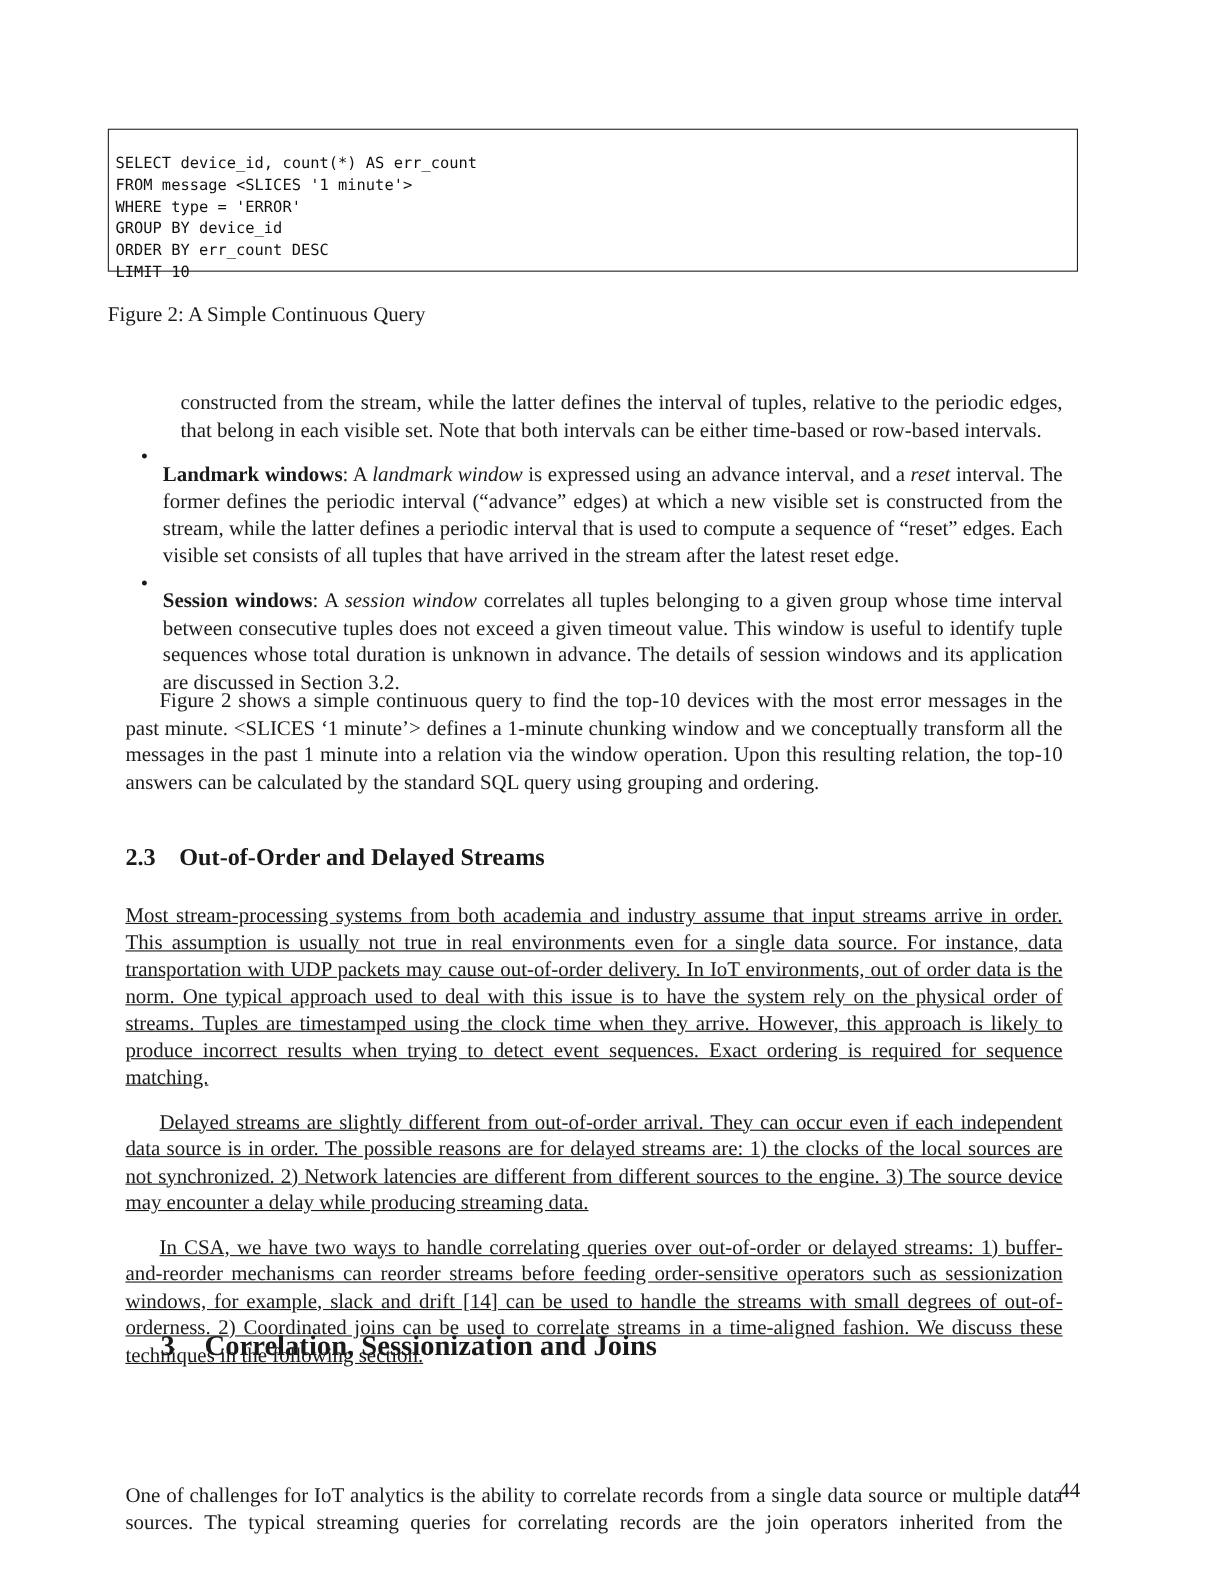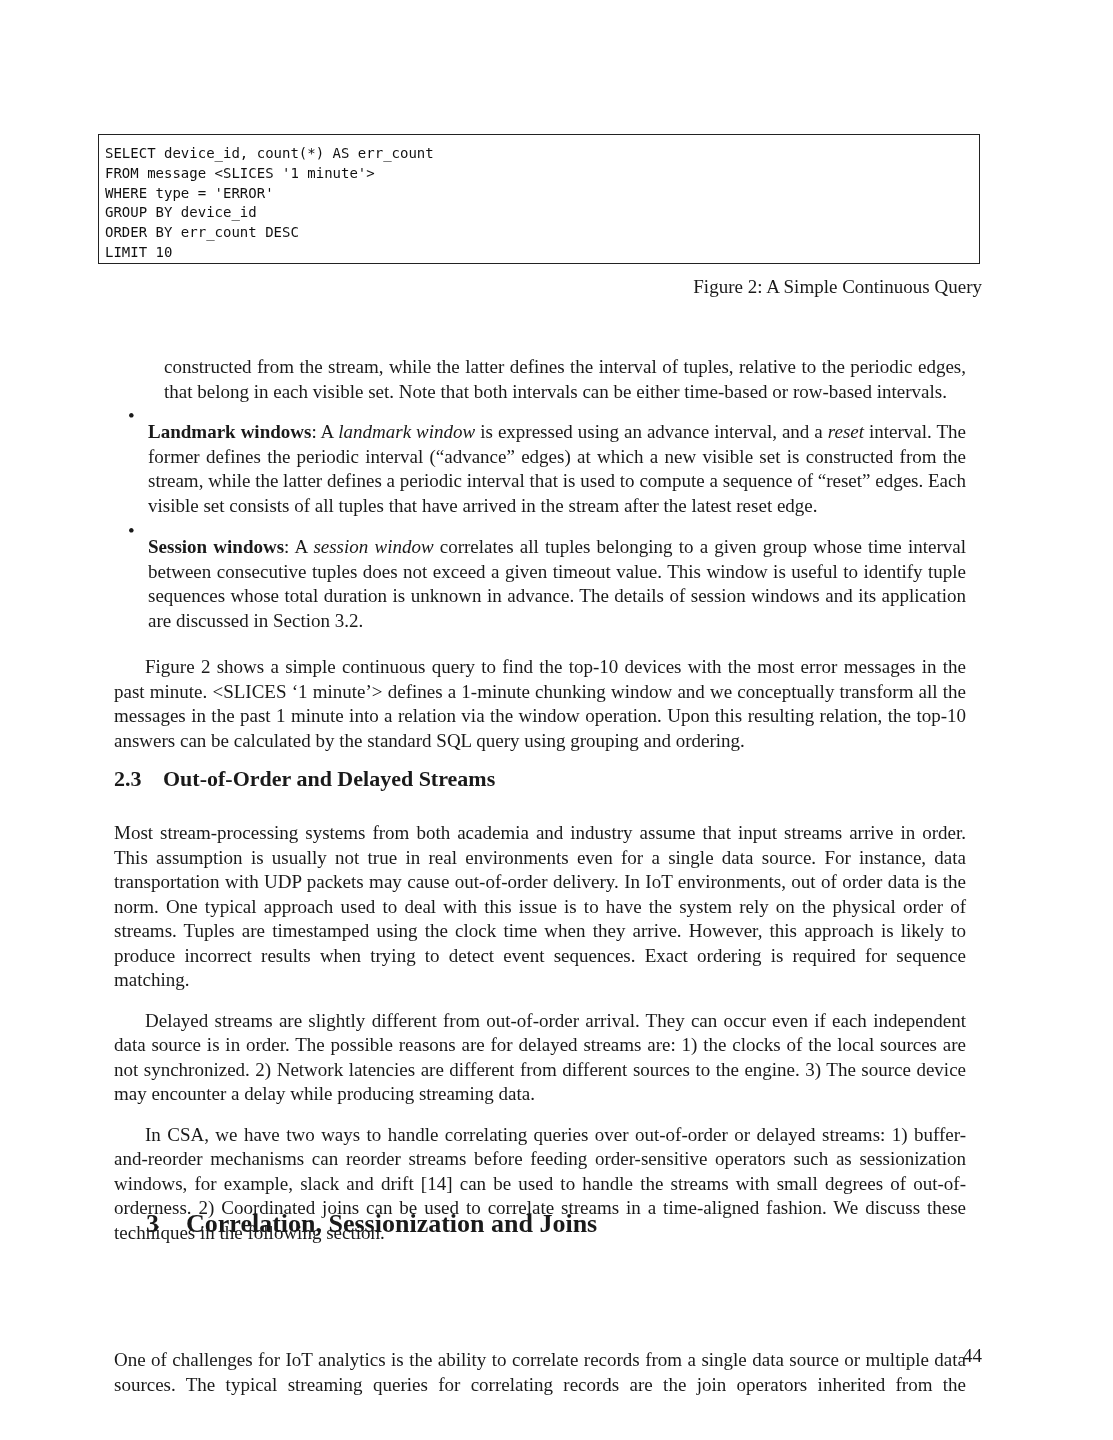--- a/index.html
+++ b/index.html
@@ -1,23 +1,23 @@
 <!DOCTYPE html>
 <html><head>
 <meta charset="utf-8">
 <style>
   html, body { margin: 0; padding: 0; background: #ffffff; }
   body { width: 1113px; height: 1440px; position: relative; overflow: hidden;
          font-family: "Liberation Serif", "DejaVu Serif", serif; color: #1a1a1a; }
   .page { position: absolute; left: 98px; top: 0; width: 884px; }
-  .codebox { position: absolute; left: 0; top: 134px; width: 882px; height: 130px;
-             border: 1px solid #222; box-sizing: border-box; padding: 9px 6px; }
+  .codebox { position: absolute; left: 0; top: 117px; width: 882px; height: 130px;
+             border: 1px solid #222; box-sizing: border-box; padding: 22px 6px; }
   .codebox pre { margin: 0; font-family: "DejaVu Sans Mono", "Liberation Mono", monospace;
                  font-size: 14px; line-height: 19.8px; color: #111; }
-  .caption { position: absolute; top: 276px; left: 0; width: 884px; text-align: right;
+  .caption { position: absolute; top: 276px; left: 0; width: 884px; text-align: left;
              font-size: 19px; }
   .p { font-size: 19px; line-height: 24.5px; text-align: justify; margin: 16px; }
   .block { position: absolute; left: 0; width: 884px; }
   .indent-block { position: absolute; left: 50px; width: 834px; }
   .bullet { position: absolute; left: 30px; width: 854px; }
   .bullet .dot { position: absolute; left: 0; top: 0; font-size: 19px; line-height: 24.5px; }
   .bullet .txt { margin-left: 20px; }
   .ti { text-indent: 31px; }
   .h2 { position: absolute; left: 16px; font-weight: bold; font-size: 22px; }
   .h2 .num { display: inline-block; width: 49px; }
@@ -49,29 +49,29 @@
   <div class="bullet" style="top:404px;">
     <span class="dot">•</span>
     <p class="p txt"><b>Landmark windows</b><span>: A </span><i>landmark window</i><span> is expressed using an advance interval, and a </span><i>reset</i><span> interval. The former defines the periodic interval (“advance” edges) at which a new visible set is constructed from the stream, while the latter defines a periodic interval that is used to compute a sequence of “reset” edges. Each visible set consists of all tuples that have arrived in the stream after the latest reset edge.</span></p>
   </div>
 
   <div class="bullet" style="top:519px;">
     <span class="dot">•</span>
     <p class="p txt"><b>Session windows</b><span>: A </span><i>session window</i><span> correlates all tuples belonging to a given group whose time interval between consecutive tuples does not exceed a given timeout value. This window is useful to identify tuple sequences whose total duration is unknown in advance. The details of session windows and its application are discussed in Section 3.2.</span></p>
   </div>
 
-  <div class="block" style="top:639px;">
+  <div class="block" style="top:610px;">
     <p class="p ti">Figure 2 shows a simple continuous query to find the top-10 devices with the most error messages in the past minute. &lt;SLICES ‘1 minute’&gt; defines a 1-minute chunking window and we conceptually transform all the messages in the past 1 minute into a relation via the window operation. Upon this resulting relation, the top-10 answers can be calculated by the standard SQL query using grouping and ordering.</p>
   </div>
 
   <div class="h2" style="top:766px;">
     <span class="num">2.3</span><span>Out-of-Order and Delayed Streams</span>
   </div>
 
-  <div class="block" style="top:805px;">
+  <div class="block" style="top:805px;text-decoration:underline;">
     <p class="p">Most stream-processing systems from both academia and industry assume that input streams arrive in order. This assumption is usually not true in real environments even for a single data source. For instance, data transportation with UDP packets may cause out-of-order delivery. In IoT environments, out of order data is the norm. One typical approach used to deal with this issue is to have the system rely on the physical order of streams. Tuples are timestamped using the clock time when they arrive. However, this approach is likely to produce incorrect results when trying to detect event sequences. Exact ordering is required for sequence matching.</p>
     <p class="p ti">Delayed streams are slightly different from out-of-order arrival. They can occur even if each independent data source is in order. The possible reasons are for delayed streams are: 1) the clocks of the local sources are not synchronized. 2) Network latencies are different from different sources to the engine. 3) The source device may encounter a delay while producing streaming data.</p>
     <p class="p ti">In CSA, we have two ways to handle correlating queries over out-of-order or delayed streams: 1) buffer-and-reorder mechanisms can reorder streams before feeding order-sensitive operators such as sessionization windows, for example, slack and drift  [14] can be used to handle the streams with small degrees of out-of-orderness. 2) Coordinated joins can be used to correlate streams in a time-aligned fashion. We discuss these techniques in the following section.</p>
   </div>
 
   <div class="h1" style="top:1209px;">
     <span class="num">3</span><span>Correlation, Sessionization and Joins</span>
   </div>
 
   <div class="block" style="top:1332px;">

